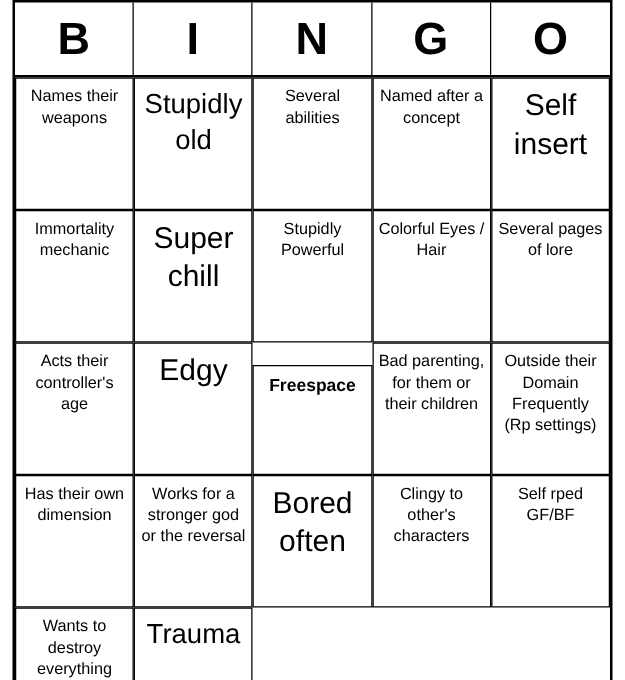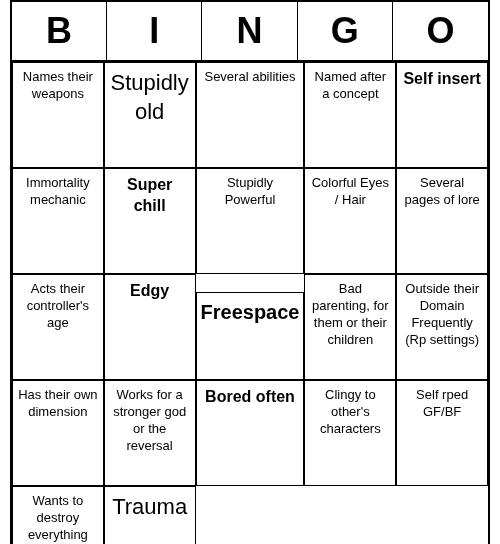--- a/index.html
+++ b/index.html
@@ -46,25 +46,25 @@
       padding: 6px 4px;
       font-size: 13px;
       line-height: 1.3;
       position: relative;
     }
     .bingo-cell.large-text {
       font-size: 22px;
       font-weight: normal;
     }
     .bingo-cell.xlarge-text {
-      font-size: 16px;
-      font-weight: bold;
+      font-size: 24px;
+      font-weight: normal;
     }
     .bingo-cell.freespace {
-      font-size: 20px;
+      font-size: 14px;
       font-weight: bold;
       margin-top: 18px;
     }
   </style>
 </head>
 <body>
 
 <div class="bingo-card">
   <div class="bingo-header">
   <div class="bingo-header-cell">B</div>

